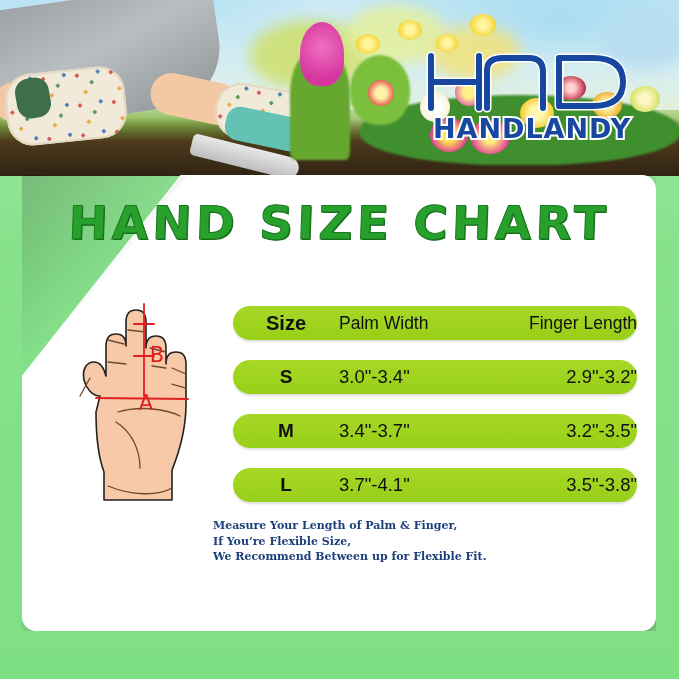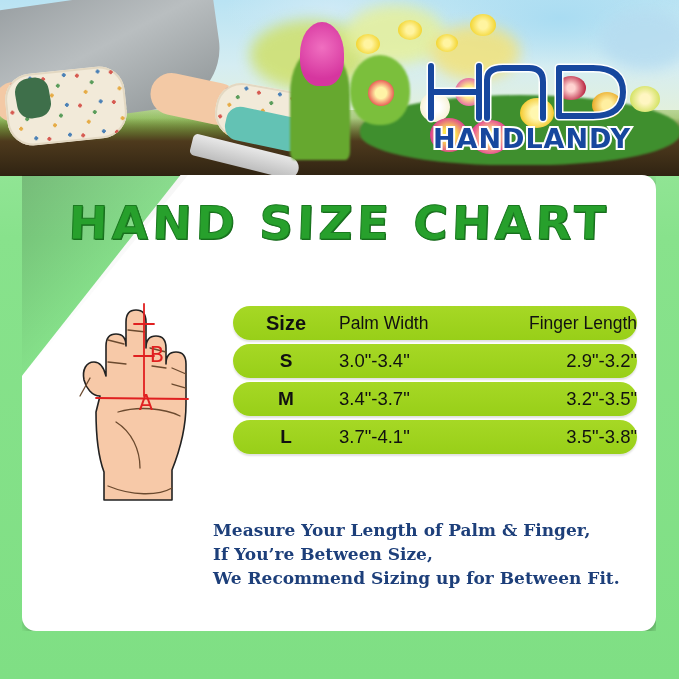--- a/index.html
+++ b/index.html
@@ -43,21 +43,21 @@
       radial-gradient(circle 2px at 20px 15px,#3f8f45 99%,transparent 100%),
       radial-gradient(circle 2px at 13px 24px,#e4a12c 99%,transparent 100%),
       radial-gradient(circle 2px at 27px 5px,#2f6fb0 99%,transparent 100%);
     background-size:34px 30px;opacity:.85;}
   .ph-teal{position:absolute;background:#63c2b4;border-radius:14px;}
   .ph-trowel{position:absolute;background:linear-gradient(180deg,#e8e8e8,#bdbdbd);}
   .flower{position:absolute;border-radius:50%;}
   .leafy{position:absolute;border-radius:50% 50% 45% 45%;filter:blur(1px);}
 
   
-  .logo{position:absolute;left:425px;top:58px;width:215px;height:95px;}
+  .logo{position:absolute;left:425px;top:48px;width:215px;height:95px;}
   .logo svg{width:215px;height:95px;display:block;}
 
   
   .card{
     position:absolute;left:22px;top:175px;width:634px;height:456px;
     background:#ffffff;
     border-radius:4px 14px 14px 14px;
     box-shadow:2px 3px 7px rgba(40,80,40,.38);
     clip-path:polygon(25% 0, 100% 0, 100% 100%, 0 100%, 0 44%);
   }
@@ -80,39 +80,39 @@
   }
   .title span{display:inline-block;transform:skewX(-2deg);}
 
   
   .hand{position:absolute;left:40px;top:300px;width:192px;height:212px;}
   .hand svg{display:block;width:192px;height:212px;}
 
   
   .table{position:absolute;left:233px;top:306px;width:404px;}
   .row{
-    position:relative;height:34px;margin-bottom:4px;
+    position:relative;height:34px;margin-bottom:20px;
     background:linear-gradient(180deg,#a6d825 0%,#98cf18 100%);
     border-radius:17px;
     box-shadow:0 2px 2px rgba(0,0,0,.12);
     display:flex;align-items:center;
   }
   .row .c0{width:106px;text-align:center;font-size:19px;font-weight:bold;color:#111;}
   .row .c1{width:150px;font-size:18px;color:#111;}
   .row .c2{width:148px;text-align:right;font-size:18px;color:#111;}
   .row.head .c1,.row.head .c2{font-size:17.5px;font-weight:normal;}
   .row.head .c0{font-size:20px;}
   .row.data .c1,.row.data .c2{font-weight:normal;font-size:18.5px;}
 
   
   .note{
     position:absolute;left:213px;top:518px;width:440px;
     font-family:"DejaVu Serif", serif;
     font-weight:bold;
-    font-size:17px;line-height:1.42;
+    font-size:11px;line-height:1.42;
     color:#1d3f7a;
   }
   .note div{white-space:nowrap;}
 </style>
 </head>
 <body>
 
 <div id="stage">
 
   <div class="bg-green"></div>
@@ -256,17 +256,17 @@
     </div>
     <div class="row data">
       <div class="c0">L</div>
       <div class="c1">3.7"-4.1"</div>
       <div class="c2">3.5"-3.8"</div>
     </div>
   </div>
 
   <div class="note">
     <div>Measure Your Length of Palm &amp; Finger,</div>
-    <div>If You’re Between Size,</div>
-    <div>We Recommend Sizing up for Between Fit.</div>
+    <div>If You’re Flexible Size,</div>
+    <div>We Recommend Between up for Flexible Fit.</div>
   </div>
 
 </div>
 
 </body></html>

